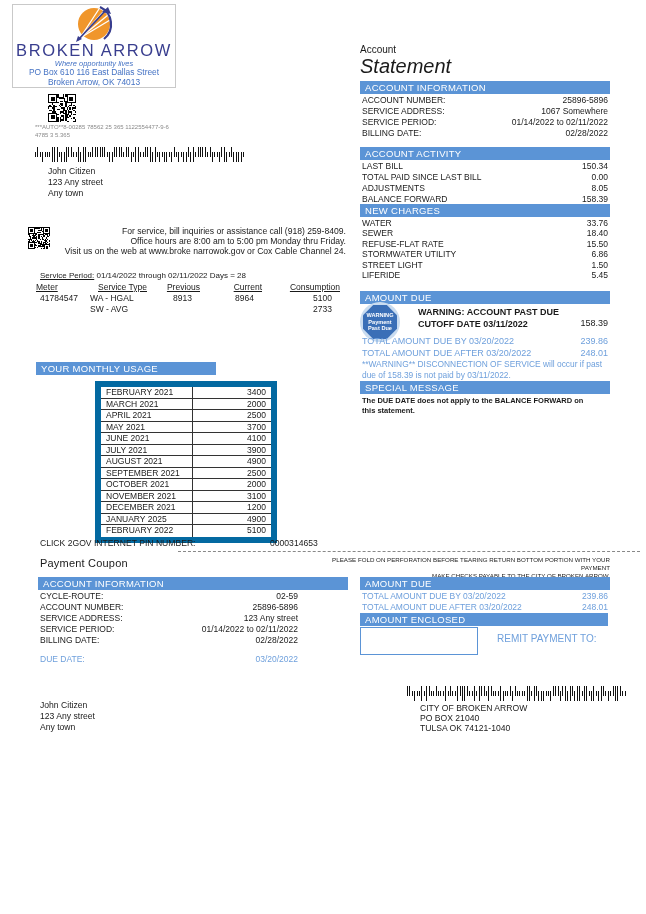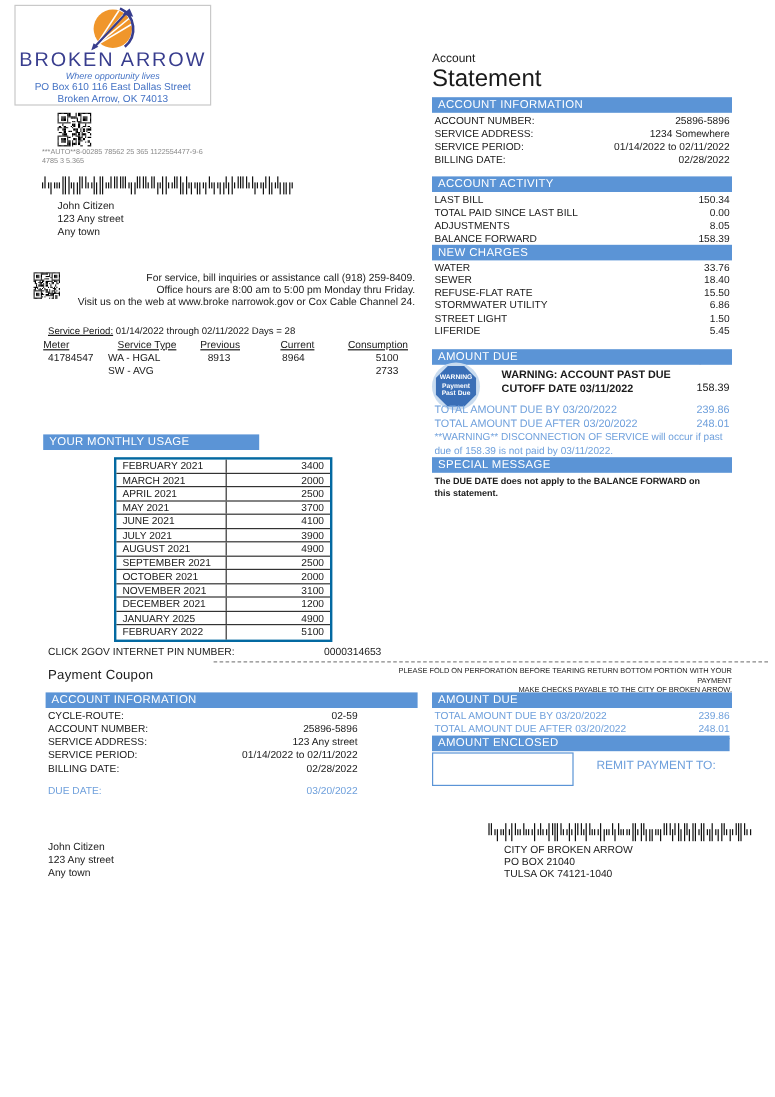--- a/index.html
+++ b/index.html
@@ -57,21 +57,21 @@
   .mc1{width:62px;}
   .mc2{width:56px;}
   .mc3{width:46px;text-align:right;}
   .mc4{width:62px;text-align:right;}
   .mc5{width:78px;text-align:right;}
   .mh span{text-decoration:underline;}
   .mc1.v{text-align:center;width:54px;padding-right:8px;}
 
   
   .usage-bar{left:36px;top:362px;width:180px;}
-  .usage-table{left:95px;top:381px;width:182px;border:2px solid #0369a1;font-size:8.5px;}
+  .usage-table{left:95px;top:381px;width:182px;border:6px solid #0369a1;font-size:8.5px;}
   .urow{display:flex;border-bottom:1px solid #333;height:11.5px;line-height:10.5px;}
   .urow:last-child{border-bottom:none;}
   .ucell-m{width:92px;border-right:1px solid #333;padding-left:5px;}
   .ucell-v{flex:1;text-align:right;padding-right:5px;}
 
   
   .pin-label{left:40px;top:538px;font-size:8.6px;}
   .pin-value{left:270px;top:538px;font-size:8.6px;}
   .perforation{left:178px;top:551px;width:462px;border-top:1px dashed #888;height:0;}
   .coupon-title{left:40px;top:557px;font-size:11px;letter-spacing:.2px;}
@@ -86,21 +86,21 @@
   .cad-bar{left:360px;top:577px;width:250px;}
   .cad-rows{left:362px;top:591px;width:246px;border-bottom:1px solid var(--accent);padding-bottom:2px;}
   .cae-bar{left:360px;top:613px;width:248px;}
   .enclosed-box{left:360px;top:627px;width:118px;height:28px;border:1px solid var(--accent);background:#fff;}
   .remit-label{left:497px;top:633px;font-size:10px;color:var(--lightblue);}
   .recipient-bottom{left:40px;top:700px;}
   .remit-addr{left:420px;top:703px;font-size:8.6px;line-height:10px;}
 
   
   .acc-label{left:360px;top:44px;font-size:10px;}
-  .stmt-title{left:360px;top:54px;font-size:20px;line-height:24px;}
+  .stmt-title{left:360px;top:54px;font-size:20px;line-height:24px;font-style:italic;}
   .ai-bar{left:360px;top:81px;width:250px;}
   .ai-rows{left:362px;top:95px;width:246px;}
   .act-bar{left:360px;top:147px;width:250px;}
   .act-rows{left:362px;top:161px;width:246px;}
   .nc-bar{left:360px;top:204px;width:250px;}
   .nc-rows{left:362px;top:218px;width:246px;}
   .nc-rows .krow{line-height:10.4px;}
   .nc-total{display:flex;justify-content:space-between;font-size:8.8px;margin-top:15px;}
   .nc-total .tv{font-size:11px;line-height:11px;}
   .ad-bar{left:360px;top:291px;width:250px;}
@@ -1382,21 +1382,21 @@
   <div class="abs stmt-title">Statement</div>
 
   <div class="abs bar ai-bar">ACCOUNT INFORMATION</div>
   <div class="abs ai-rows">
     <div class="krow">
         <span>ACCOUNT NUMBER:</span>
         <span>25896-5896</span>
       </div>
     <div class="krow">
         <span>SERVICE ADDRESS:</span>
-        <span>1234 Somewhere</span>
+        <span>1067 Somewhere</span>
       </div>
     <div class="krow">
         <span>SERVICE PERIOD:</span>
         <span>01/14/2022 to 02/11/2022</span>
       </div>
     <div class="krow">
         <span>BILLING DATE:</span>
         <span>02/28/2022</span>
       </div>
   </div>

